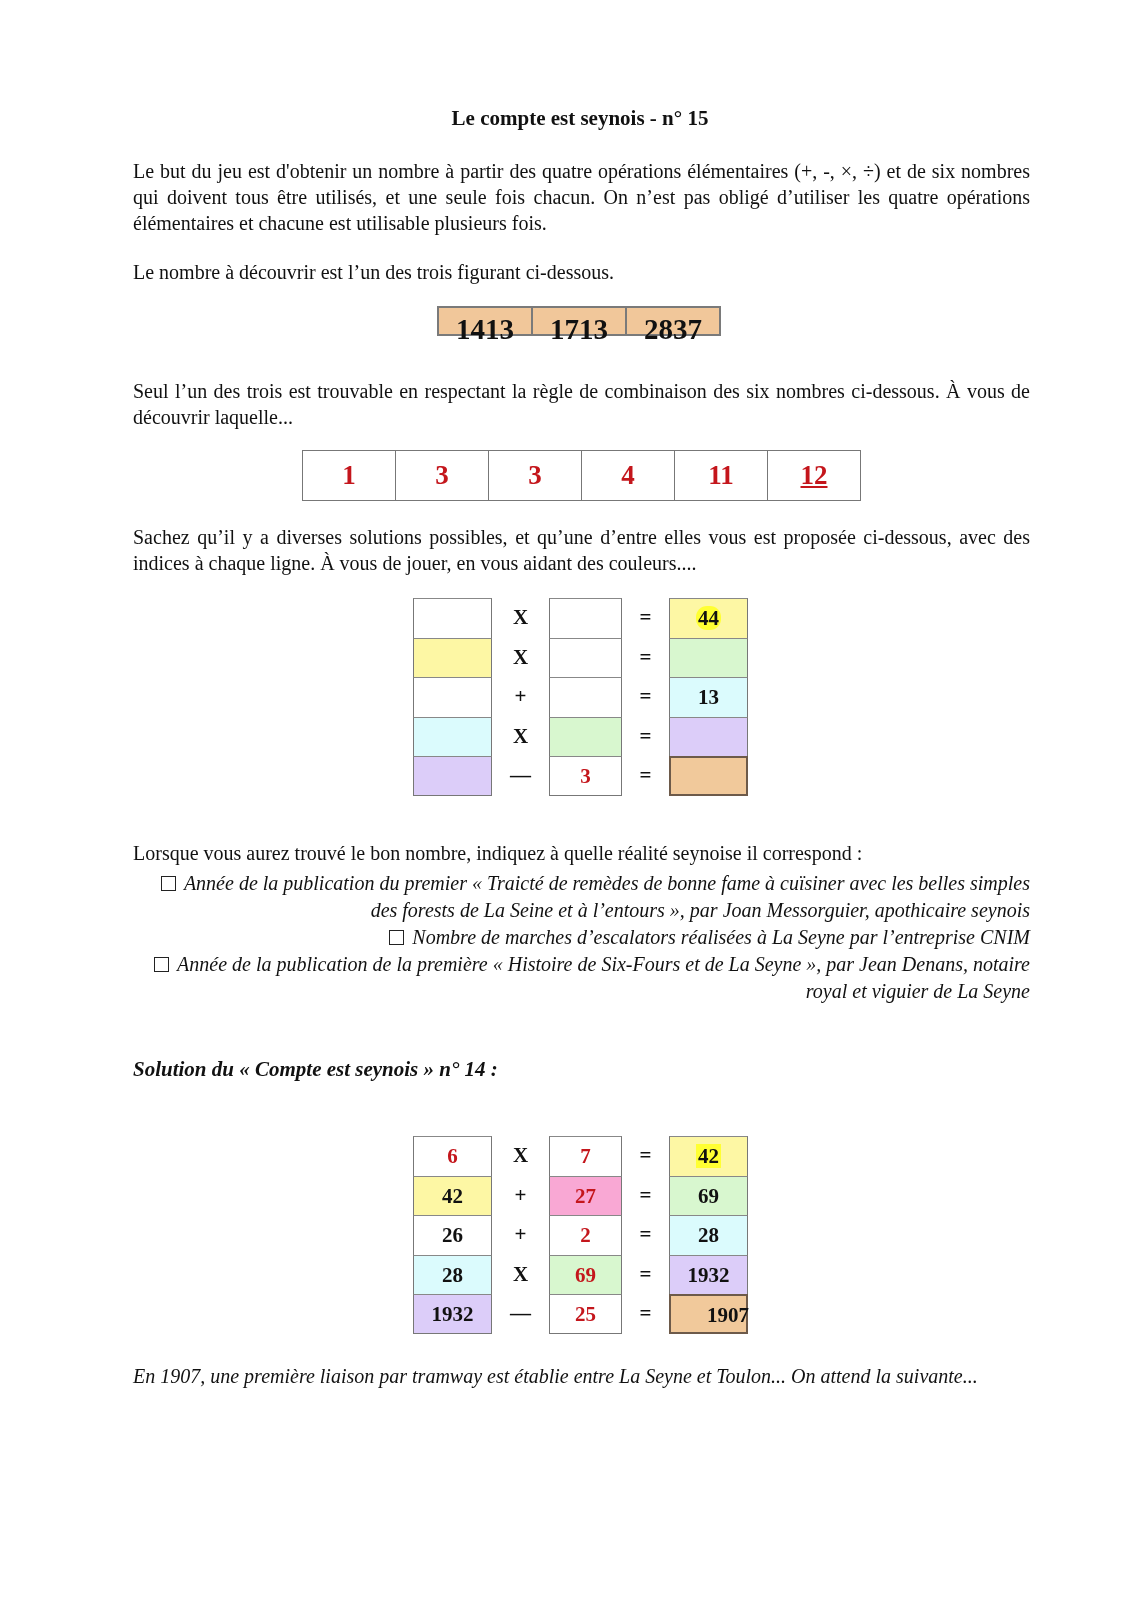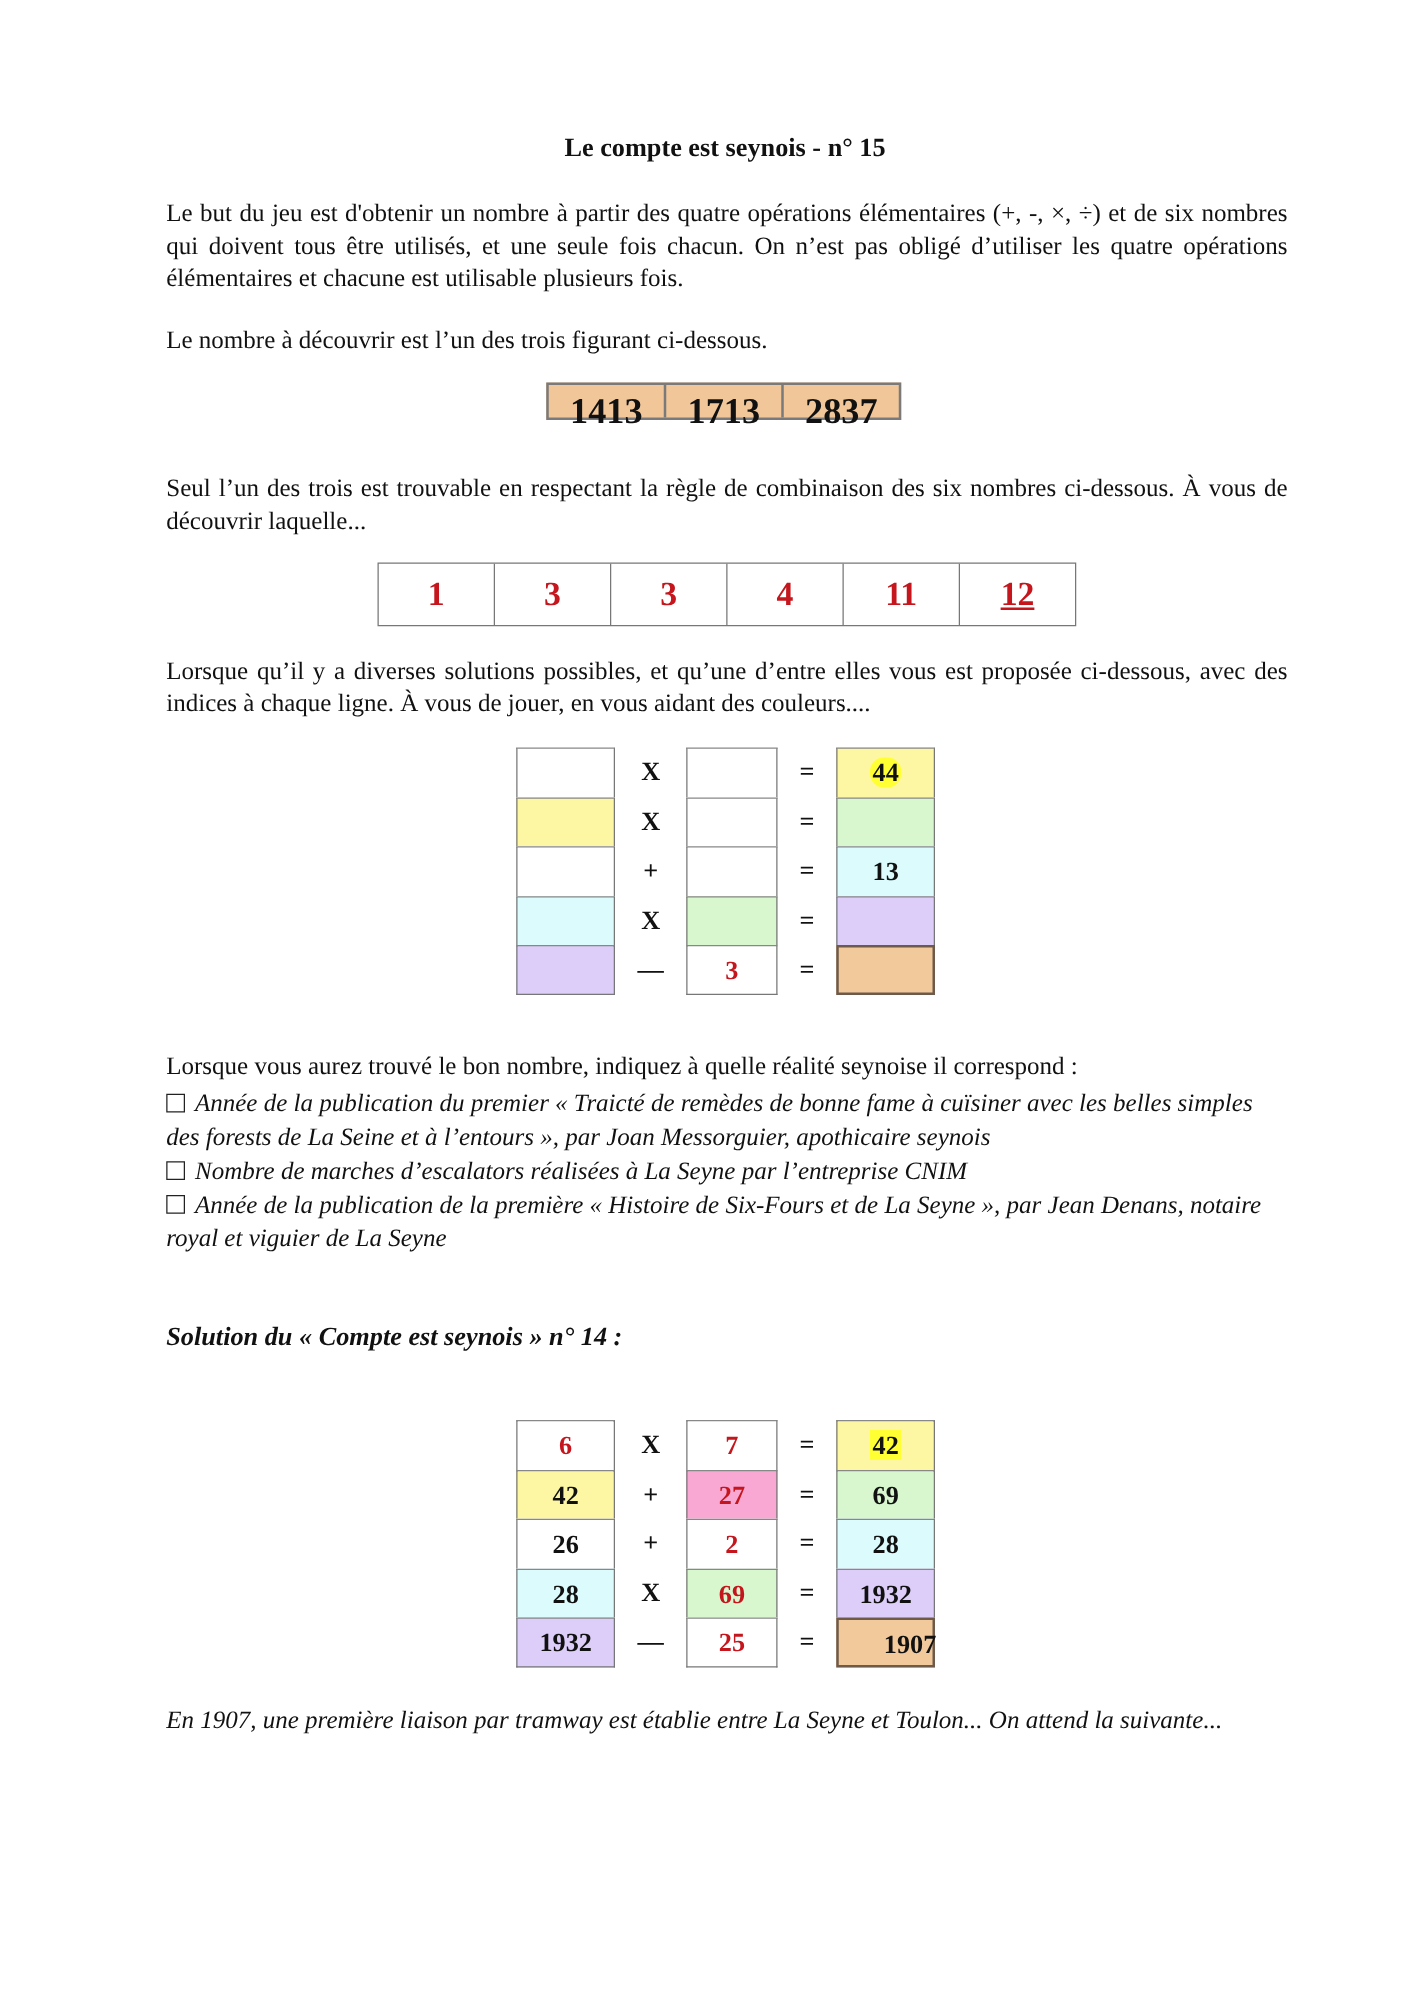--- a/index.html
+++ b/index.html
@@ -24,21 +24,21 @@
     .grid .row:last-child .box { border-bottom: 1px solid #777; }
     .grid .c1 { left: 0; width: 79px; }
     .grid .c2 { left: 136px; width: 73px; color: #c4161c; }
     .grid .c3 { left: 256px; width: 79px; }
     .grid .op { position: absolute; left: 79px; width: 57px; text-align: center; font-weight: bold; font-size: 21px; line-height: 39px; }
     .grid .eq { position: absolute; left: 209px; width: 47px; text-align: center; font-weight: bold; font-size: 21px; line-height: 39px; }
     .grid .red { color: #c4161c; }
     .grid .orange-final { border: 2px solid #6d5a4a !important; padding-left: 36px; }
     .hl { background: #ffff33; padding: 0 2px; }
     .choices { left: 133px; top: 870px; width: 897px; font-size: 20px; line-height: 27px; font-style: italic; }
-    .choice { display: block; }
+    .choice { display: block; text-align: right; }
     .checkbox { font-style: normal; display: inline-block; width: 13px; height: 13px; border: 1.5px solid #222;
       vertical-align: middle; margin-right: 8px; margin-top: -3px; cursor: pointer; }
     .sol-title { left: 133px; top: 1057px; font-size: 21px; font-weight: bold; font-style: italic; }
     .closing { left: 133px; top: 1363px; width: 897px; font-size: 20px; line-height: 27px; font-style: italic; }
   </style>
 </head>
 <body>
 
 <div class="abs title">Le compte est seynois - n° 15</div>
 
@@ -56,21 +56,21 @@
 
 <div class="abs nums">
   <div class="cell">1</div>
   <div class="cell">3</div>
   <div class="cell">3</div>
   <div class="cell">4</div>
   <div class="cell">11</div>
   <div class="cell">12</div>
 </div>
 
-<div class="abs para" style="top:524px;">Lorsque qu’il y a diverses solutions possibles, et qu’une d’entre elles vous est proposée ci-dessous, avec des indices à chaque ligne. À vous de jouer, en vous aidant des couleurs....</div>
+<div class="abs para" style="top:524px;">Sachez qu’il y a diverses solutions possibles, et qu’une d’entre elles vous est proposée ci-dessous, avec des indices à chaque ligne. À vous de jouer, en vous aidant des couleurs....</div>
 
 <div class="abs grid" id="puzzle-grid" style="top:598px;">
     <div class="row">
       <div class="box c1" style="background: rgb(255, 255, 255);"></div>
       <div class="op">X</div>
       <div class="box c2" style="background: rgb(255, 255, 255);"></div>
       <div class="eq">=</div>
       <div class="box c3" style="background: rgb(253, 247, 164);"><span class="hl" style="background: rgb(255, 255, 51); border-radius: 11px;">44</span></div>
     </div>
     <div class="row">

